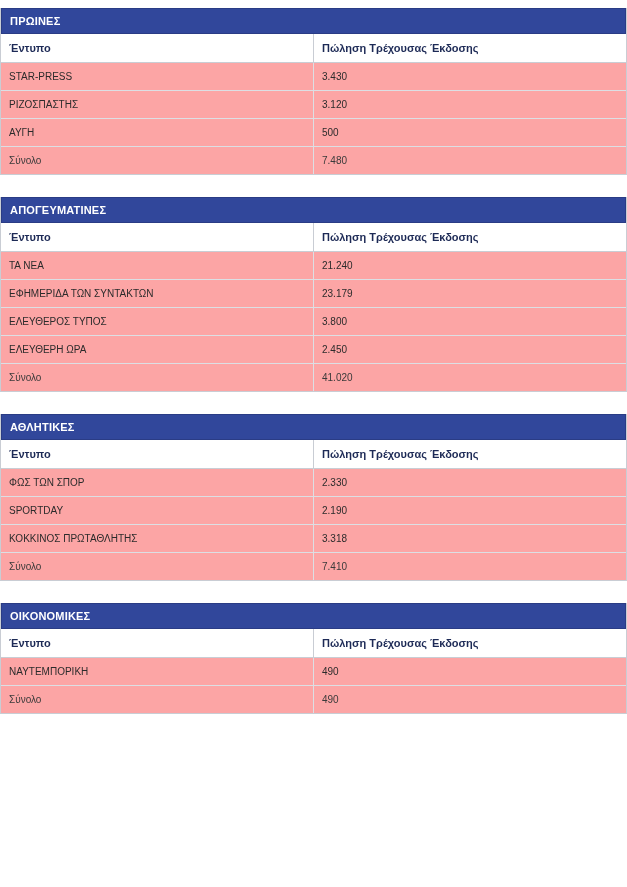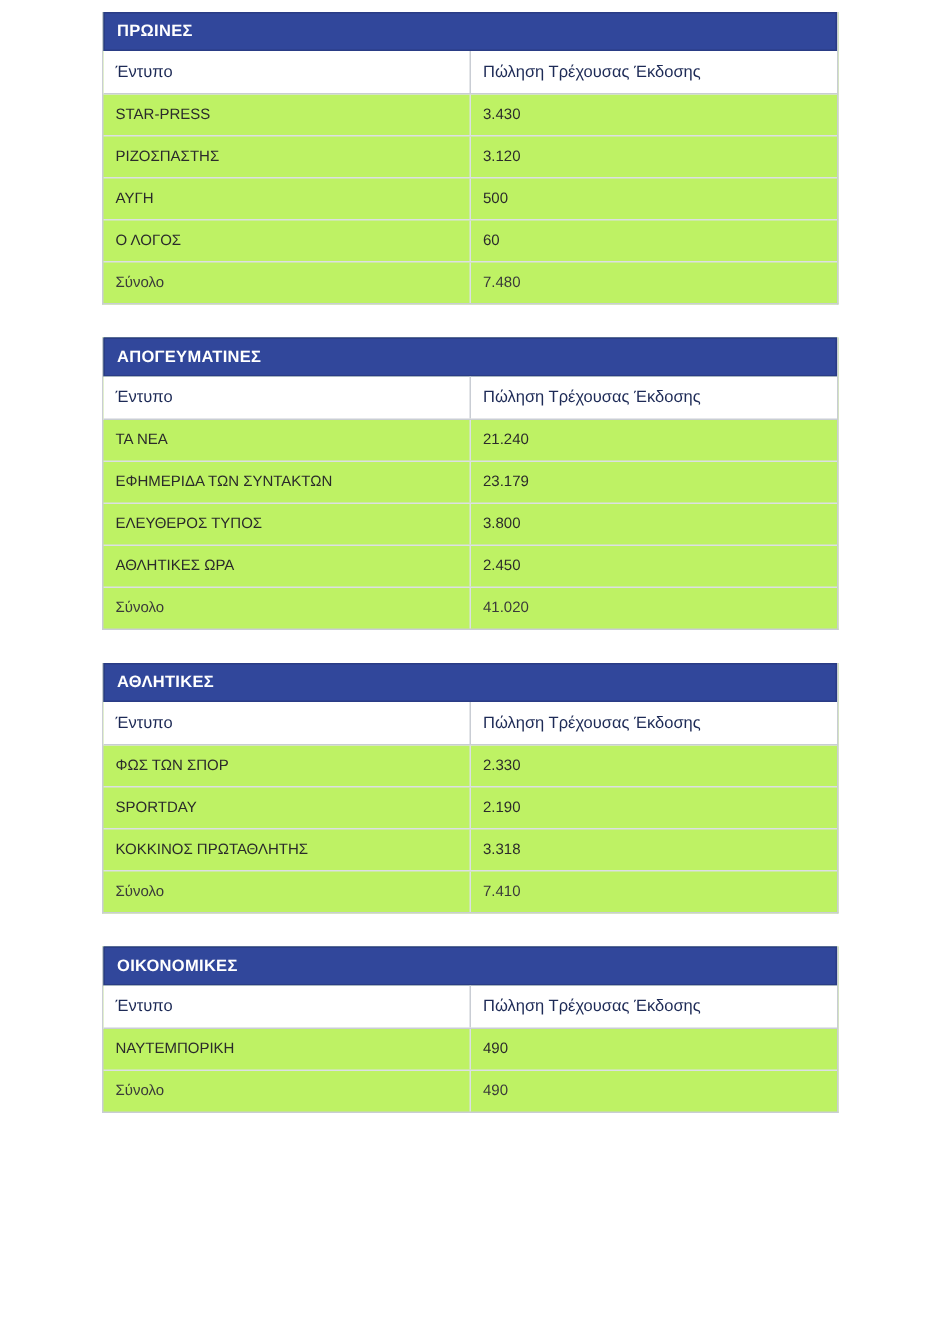--- a/index.html
+++ b/index.html
@@ -13,47 +13,47 @@
     font-family: "Liberation Sans", sans-serif;
     font-size: 11px;
     color: #222222;
   }
   .page {
     width: 627px;
     box-sizing: border-box;
     padding: 8px 0 0 0;
   }
   .section {
-    width: 491px;
+    width: 627px;
     margin: 0 auto 22px auto;
     box-sizing: border-box;
     border: 1px solid #c9cdd4;
     border-top: none;
-    background: #bef264;
+    background: #fca5a5;
   }
   .section-header {
     background: #31479b;
     color: #ffffff;
     font-weight: bold;
     font-size: 11px;
     padding: 6px 8px 6px 8px;
     letter-spacing: 0.2px;
     border: 1px solid #2a3c85;
     box-sizing: border-box;
   }
   table.tbl {
     width: 100%;
     border-collapse: collapse;
     table-layout: fixed;
   }
   table.tbl col.c1 { width: 50%; }
   table.tbl col.c2 { width: 50%; }
   table.tbl th {
     font-size: 11px;
-    font-weight: normal;
+    font-weight: bold;
     color: #1d2a56;
     text-align: left;
     padding: 8px 8px;
     border-bottom: 1px solid #c9cdd4;
     background: #ffffff;
     vertical-align: middle;
     margin-left: 24px;
   }
   table.tbl th.num {
     text-align: left;
@@ -106,24 +106,20 @@
           <td class="num">3.430</td>
         </tr>
         <tr>
           <td>ΡΙΖΟΣΠΑΣΤΗΣ</td>
           <td class="num">3.120</td>
         </tr>
         <tr>
           <td>ΑΥΓΗ</td>
           <td class="num">500</td>
         </tr>
-        <tr>
-          <td>Ο ΛΟΓΟΣ</td>
-          <td class="num">60</td>
-        </tr>
         <tr class="total">
           <td>Σύνολο</td>
           <td class="num">7.480</td>
         </tr>
       </tbody>
     </table>
   </div>
 
   <div class="section">
     <div class="section-header">ΑΠΟΓΕΥΜΑΤΙΝΕΣ</div>
@@ -145,21 +141,21 @@
         </tr>
         <tr>
           <td>ΕΦΗΜΕΡΙΔΑ ΤΩΝ ΣΥΝΤΑΚΤΩΝ</td>
           <td class="num">23.179</td>
         </tr>
         <tr>
           <td>ΕΛΕΥΘΕΡΟΣ ΤΥΠΟΣ</td>
           <td class="num">3.800</td>
         </tr>
         <tr>
-          <td>ΑΘΛΗΤΙΚΕΣ ΩΡΑ</td>
+          <td>ΕΛΕΥΘΕΡΗ ΩΡΑ</td>
           <td class="num">2.450</td>
         </tr>
         <tr class="total">
           <td>Σύνολο</td>
           <td class="num">41.020</td>
         </tr>
       </tbody>
     </table>
   </div>
 

